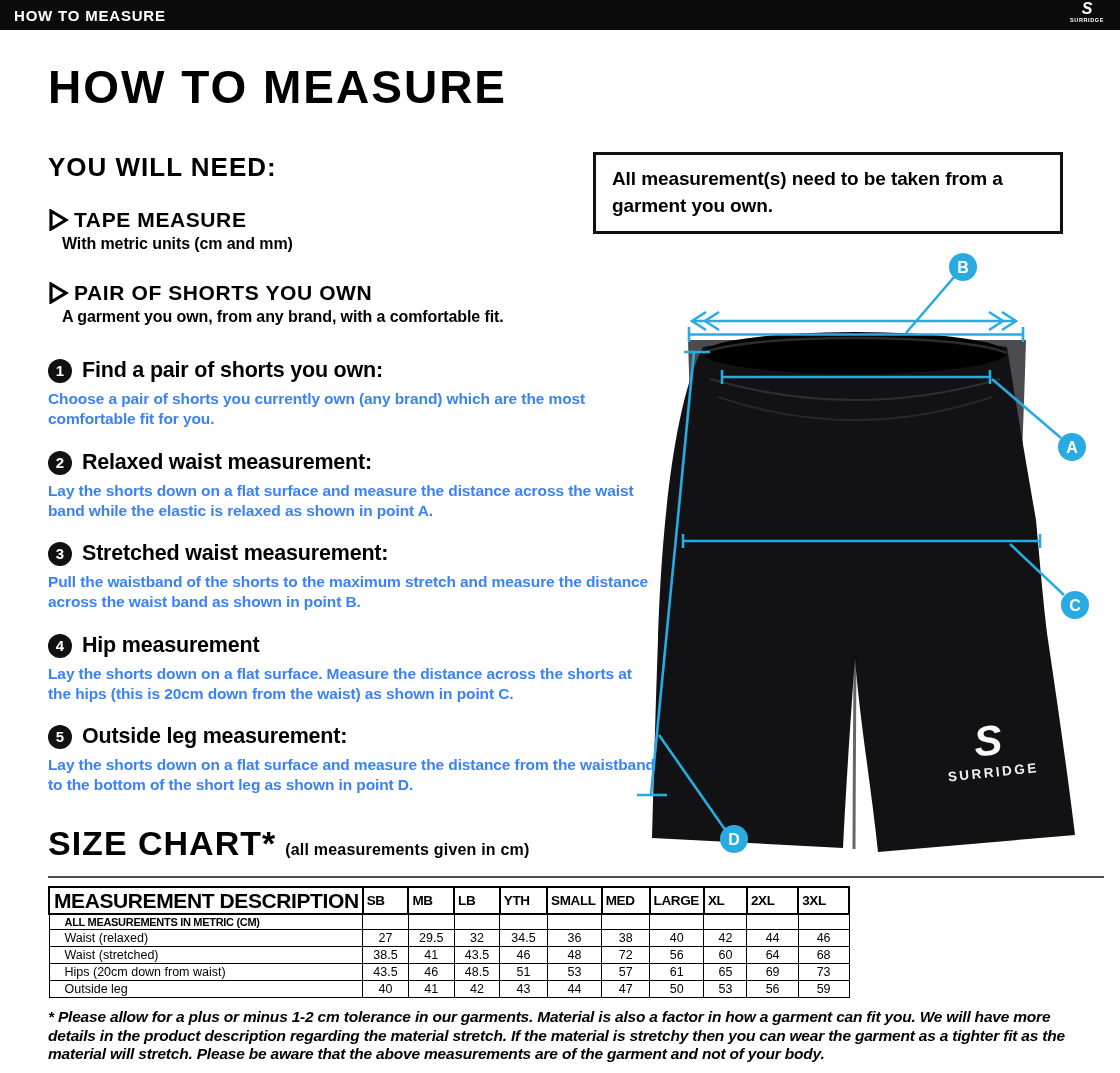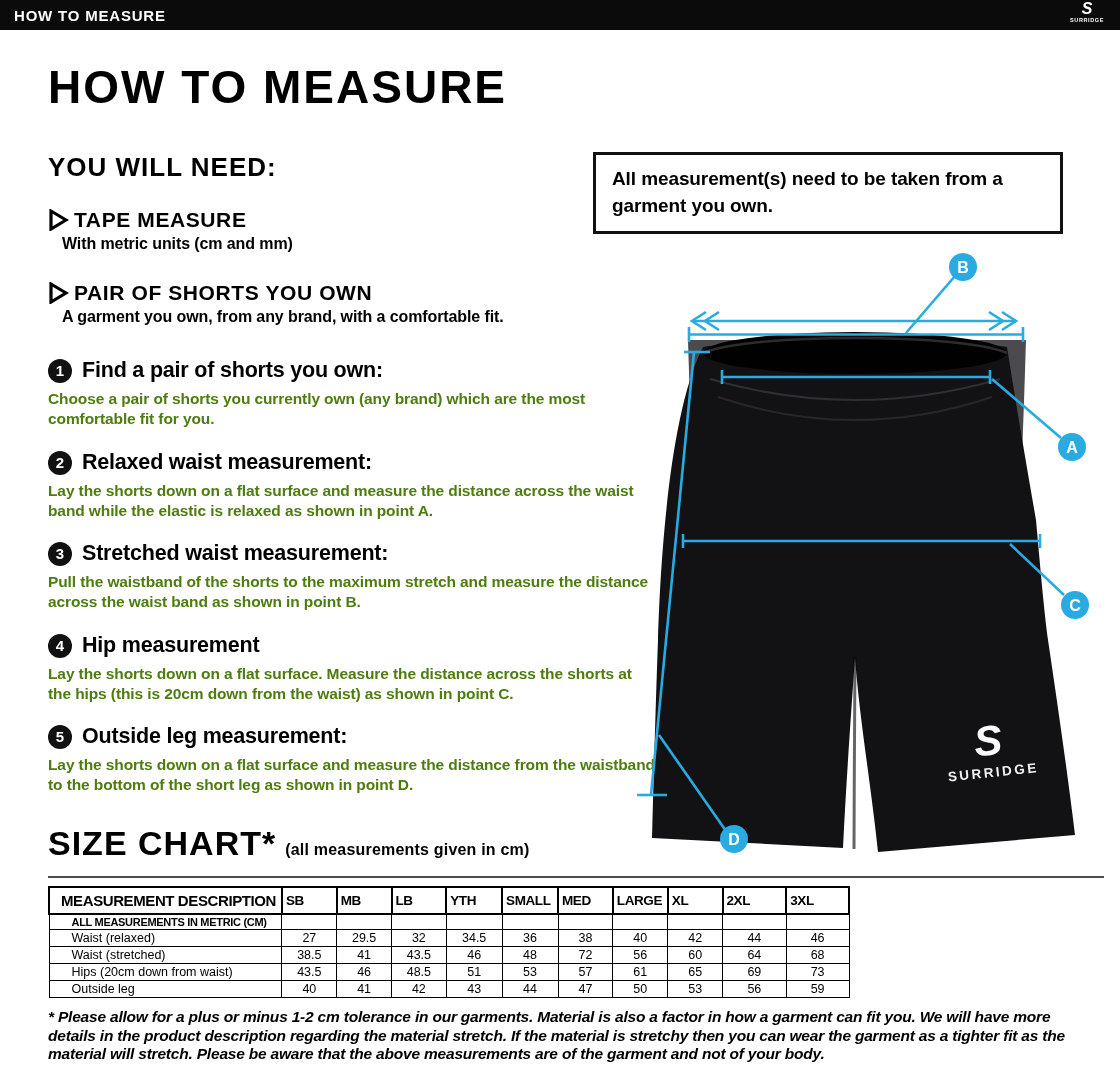--- a/index.html
+++ b/index.html
@@ -32,41 +32,41 @@
     font-size:19px;line-height:27px;font-weight:700;letter-spacing:-.1px;
   }
   
   .step{position:absolute;left:48px;width:608px;}
   .step-head{display:flex;align-items:center;gap:10px;}
   .step-num{
     flex:0 0 auto;width:24px;height:24px;border-radius:50%;background:#111;color:#fff;
     font-size:15px;font-weight:800;display:flex;align-items:center;justify-content:center;
   }
   .step-title{font-size:21.5px;font-weight:800;letter-spacing:-.2px;white-space:nowrap;}
-  .step-desc{font-size:15.5px;font-weight:700;line-height:19.5px;letter-spacing:-.1px;margin-top:6px;color:#4d7c0f;}
+  .step-desc{font-size:15.5px;font-weight:700;line-height:19.5px;letter-spacing:-.1px;margin-top:6px;color:#3b82f6;}
   
   .diagram{position:absolute;left:630px;top:245px;width:480px;height:625px;}
   
   .size-chart-head{position:absolute;left:48px;top:824px;display:flex;align-items:baseline;gap:9px;white-space:nowrap;}
   .size-chart-title{font-size:34px;font-weight:800;letter-spacing:1px;}
   .size-chart-sub{font-size:16px;font-weight:800;letter-spacing:.2px;}
   .rule{position:absolute;left:48px;top:876px;width:1056px;border-top:2px solid #4c4c4c;}
   table.size{
     position:absolute;left:48px;top:886px;width:802px;border-collapse:collapse;
     font-family:"Liberation Sans",sans-serif;
   }
   table.size th,table.size td{border:1px solid #000;padding:0 3px;}
   table.size th{
     height:25px;font-size:13.5px;font-weight:800;letter-spacing:-.4px;text-align:left;
     border-width:2px;white-space:nowrap;
   }
-  table.size th.desc-cell{text-align:left;padding-left:11px;font-size:15px;margin-left:20px;}
+  table.size th.desc-cell{text-align:left;padding-left:4px;font-size:21px;margin-left:20px;}
   table.size td{height:16px;font-size:12.5px;text-align:center;}
   table.size tr.note-row td{height:14px;}
-  table.size td.desc-cell{text-align:left;padding-left:22px;}
+  table.size td.desc-cell{text-align:left;padding-left:15px;}
   table.size tr.note-row td.desc-cell{font-size:11px;font-weight:800;letter-spacing:-.3px;white-space:nowrap;}
   
   .footnote{
     position:absolute;left:48px;top:1008px;width:1034px;
     font-size:15.5px;font-weight:700;font-style:italic;line-height:18.5px;letter-spacing:-.2px;
   }
 </style>
 </head>
 <body>
 

